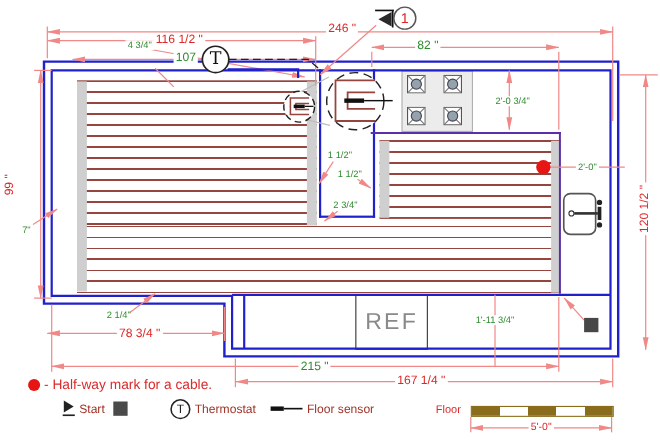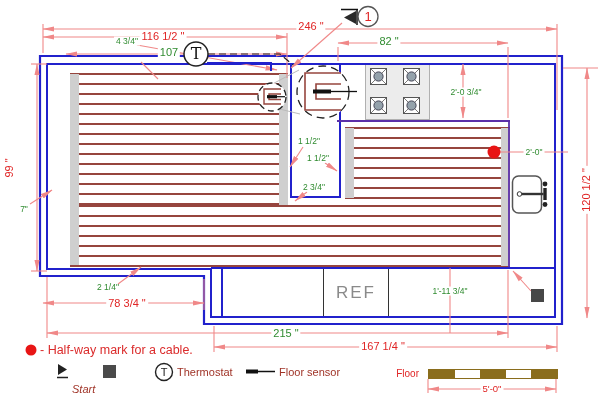--- a/index.html
+++ b/index.html
@@ -20,21 +20,21 @@
   .maroon{color:#a03428;font-size:11px;}
   .halfway-text{color:#db2b2b;font-size:12.5px;}
   .scale-label{color:#e02525;font-size:10px;}
   
   #stove{position:absolute;left:365px;top:64px;width:63px;height:54px;
          background:#ececec;border:1px solid #b0b0b0;}
   .burner{position:absolute;width:17px;height:17px;}
   
   #ref-box{position:absolute;left:323px;top:268px;width:64px;height:48px;background:#fff;
            border:1.5px solid #333;display:flex;align-items:center;justify-content:center;
-           color:#8a8a8a;font-size:17px;letter-spacing:2px;}
+           color:#8a8a8a;font-size:21px;letter-spacing:2px;}
   
   #island{position:absolute;left:290px;top:63px;width:47px;height:133px;background:#fff;
           border-left:2px solid #2121cc;border-right:2px solid #2121cc;border-bottom:2px solid #2121cc;}
   
   #scale-bar{position:absolute;left:428px;top:369px;width:128px;height:8px;
              border:1px solid #8a6d1c;background:linear-gradient(to right,
              #8a6d1c 0 20%,#fff 20% 40%,#8a6d1c 40% 60%,#fff 60% 80%,#8a6d1c 80% 100%);}
   svg{position:absolute;left:0;top:0;}
   .toplayer{z-index:10;}
   #overlay{z-index:5;}
@@ -240,21 +240,21 @@
   <span class="lbl red wbg toplayer" style="left:127px;top:304px;">78 3/4 "</span>
   <span class="lbl green wbg toplayer" style="left:286px;top:334px;">215 "</span>
   <span class="lbl red wbg toplayer" style="left:383px;top:347px;">167 1/4 "</span>
   <span class="lbl green-sm wbg toplayer" style="left:450px;top:291px;">1'-11 3/4"</span>
   <span class="lbl red rot wbg toplayer" style="left:587px;top:190px;">120 1/2 "</span>
 
   <span class="lbl toplayer" style="left:196px;top:54px;font-family:'DejaVu Serif',serif;font-size:16px;color:#111;">T</span>
   <span class="lbl toplayer" style="left:368px;top:17px;font-size:13px;color:#e02525;">1</span>
 
   <span class="halfway-text abs toplayer" style="left:40px;top:350px;transform:translateY(-50%);">- Half-way mark for a cable.</span>
-  <span class="maroon abs toplayer" style="left:72px;top:389px;transform:translateY(-50%);font-style:italic;">Start</span>
+  <span class="maroon abs toplayer" style="left:72px;top:372px;transform:translateY(-50%);">Start</span>
   <span class="maroon abs toplayer" style="left:121px;top:372px;transform:translateY(-50%);margin-top:44px;">End</span>
   <span class="lbl toplayer" style="left:164px;top:372.5px;font-size:11px;color:#222;">T</span>
   <span class="maroon abs toplayer" style="left:177px;top:372px;transform:translateY(-50%);">Thermostat</span>
   <span class="maroon abs toplayer" style="left:279px;top:372px;transform:translateY(-50%);">Floor sensor</span>
 
   <span class="scale-label abs toplayer" style="left:424px;top:373px;transform:translate(-100%,-50%);padding-right:5px;">Floor</span>
   <span class="lbl wbg toplayer" style="left:492px;top:389px;font-size:9.5px;color:#e02525;">5'-0"</span>
 
 </div>
 

